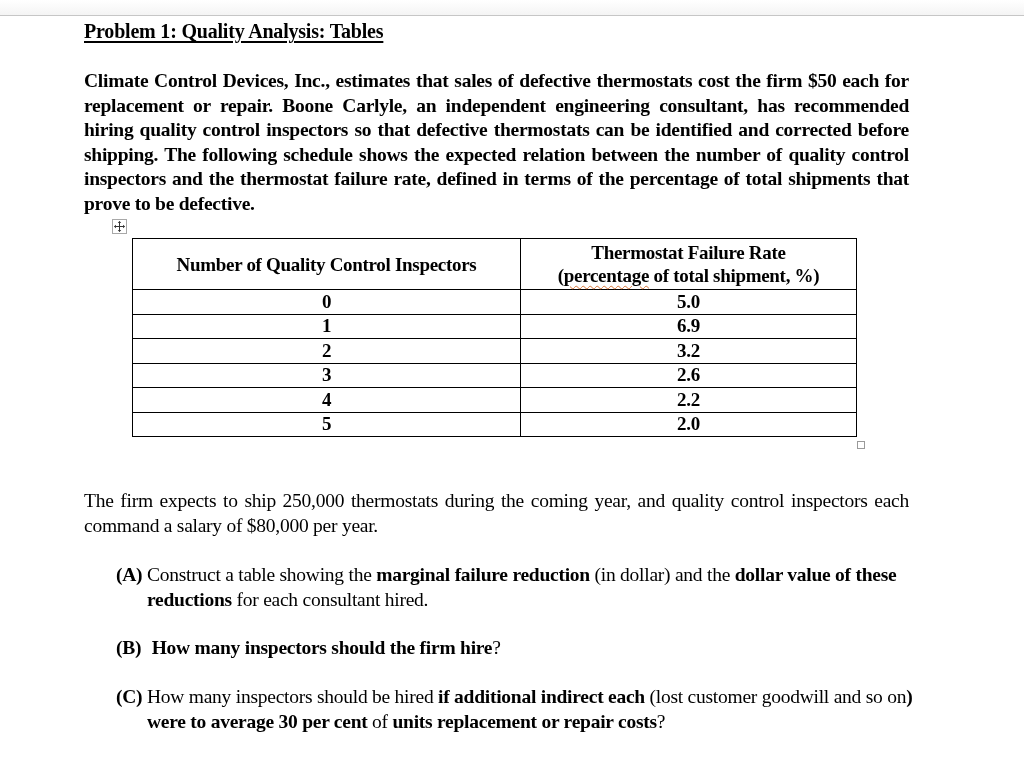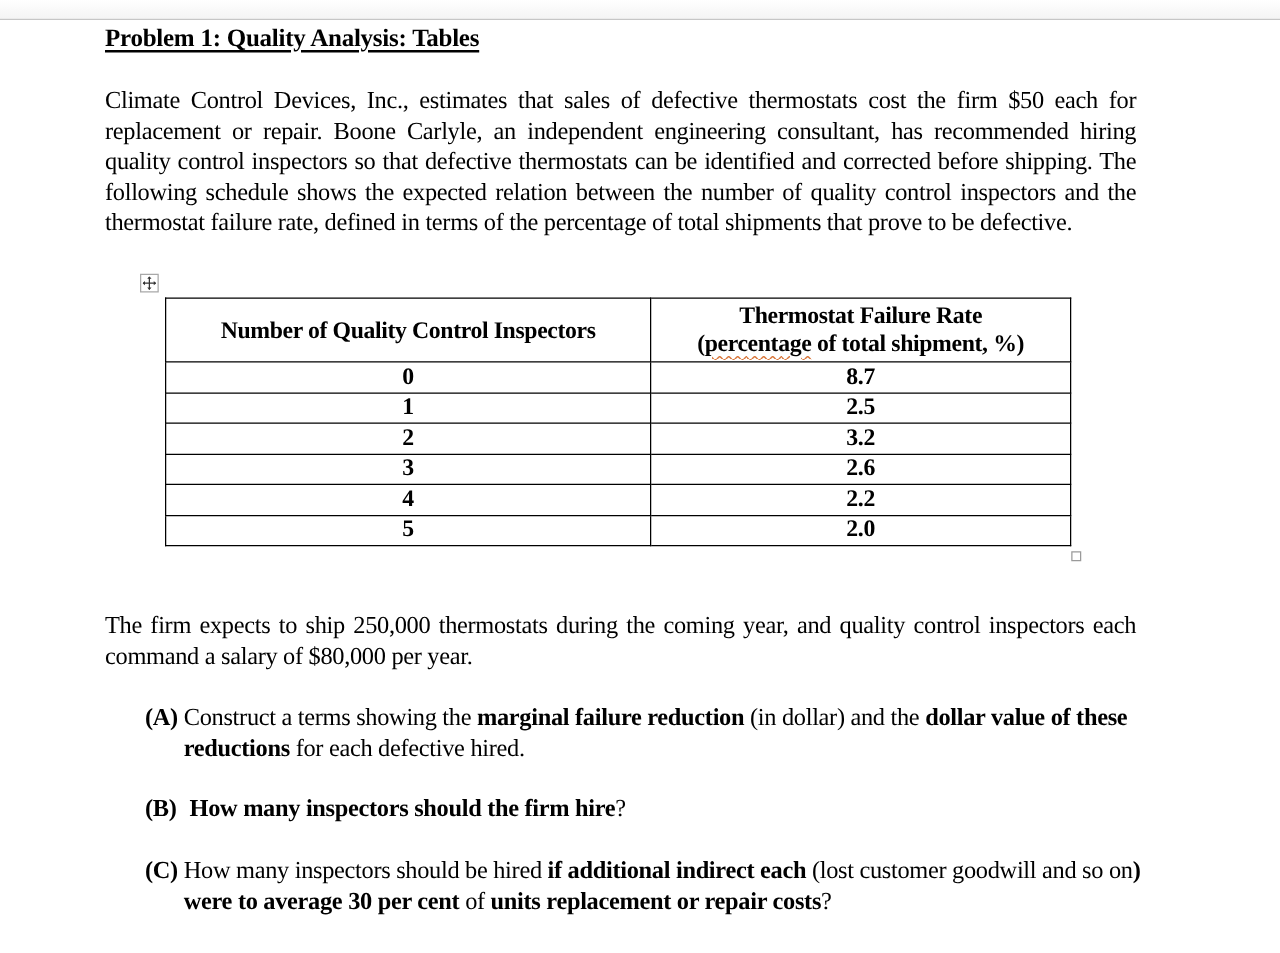--- a/index.html
+++ b/index.html
@@ -17,21 +17,21 @@
     .title {
       position: absolute; top: 20px; left: 0;
       font-weight: bold; font-size: 20px; text-decoration: underline;
       text-underline-offset: 3px; letter-spacing: -0.2px; white-space: nowrap;
     }
     .para {
       position: absolute; left: 0; width: 825px;
       font-size: 19.5px; line-height: 24.6px; text-align: justify;
       letter-spacing: -0.25px;
     }
-    .intro { top: 69px; }
+    .intro { top: 69px; font-weight: bold; }
     .shipping { top: 489px; }
     .move-handle {
       position: absolute; left: 112px; top: 219px; width: 15px; height: 15px;
       border: 1px solid #a8a8a8; background: #fff; box-sizing: border-box;
       display: flex; align-items: center; justify-content: center;
     }
     .resize-handle {
       position: absolute; left: 857px; top: 441px; width: 8px; height: 8px;
       border: 1px solid #9a9a9a; background: #fff; box-sizing: border-box;
     }
@@ -86,25 +86,25 @@
       <th>Number of Quality Control Inspectors</th>
       <th>
         <span>Thermostat Failure Rate</span><br>
         <span>(</span><span class="spell">percentage</span><span> of total shipment, %)</span>
       </th>
     </tr>
   </thead>
   <tbody>
     <tr>
       <td>0</td>
-      <td>8.7</td>
+      <td>5.0</td>
     </tr>
     <tr>
       <td>1</td>
-      <td>2.5</td>
+      <td>6.9</td>
     </tr>
     <tr>
       <td>2</td>
       <td>3.2</td>
     </tr>
     <tr>
       <td>3</td>
       <td>2.6</td>
     </tr>
     <tr>
@@ -115,21 +115,21 @@
       <td>5</td>
       <td>2.0</td>
     </tr>
   </tbody>
 </table>
 
 <div class="resize-handle"></div>
 
 <div class="page" style="top:0;">
   <div class="q qa">
-    <span class="lbl">(A)</span><span>Construct a terms showing the </span><b>marginal failure reduction</b><span> (in dollar) and the </span><b>dollar value of these reductions</b><span> for each defective hired.</span>
+    <span class="lbl">(A)</span><span>Construct a table showing the </span><b>marginal failure reduction</b><span> (in dollar) and the </span><b>dollar value of these reductions</b><span> for each consultant hired.</span>
   </div>
   <div class="q qb">
     <span class="lbl">(B)</span><b> How many inspectors should the firm hire</b><span>?</span>
   </div>
   <div class="q qc">
     <span class="lbl">(C)</span><span>How many inspectors should be hired </span><b>if additional indirect each</b><span> (lost customer goodwill and so on</span><b>) were to average 30 per cent</b><span> of </span><b>units replacement or repair costs</b><span>?</span>
   </div>
 </div>
 
 <style>

